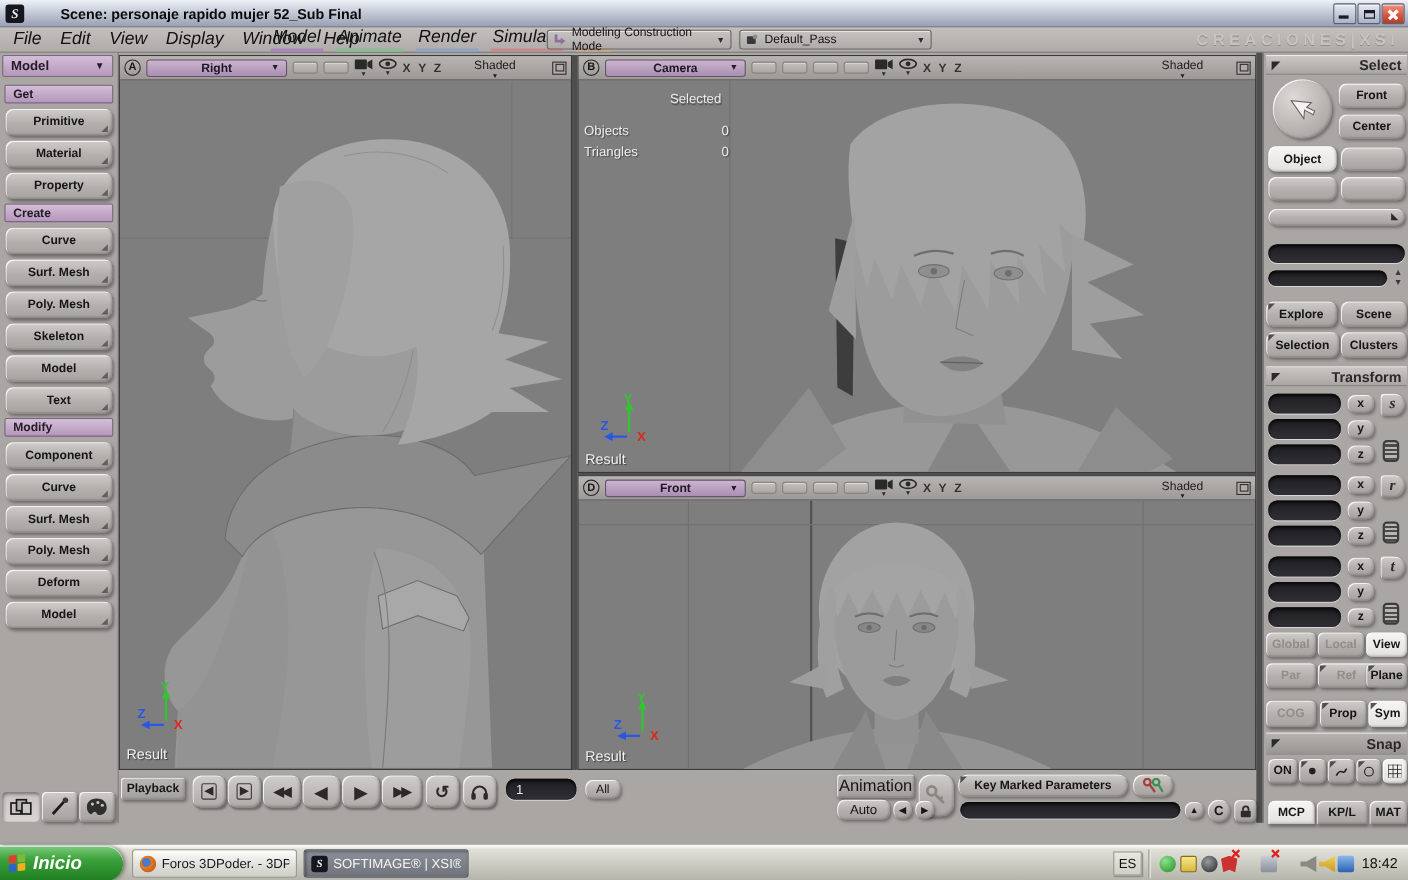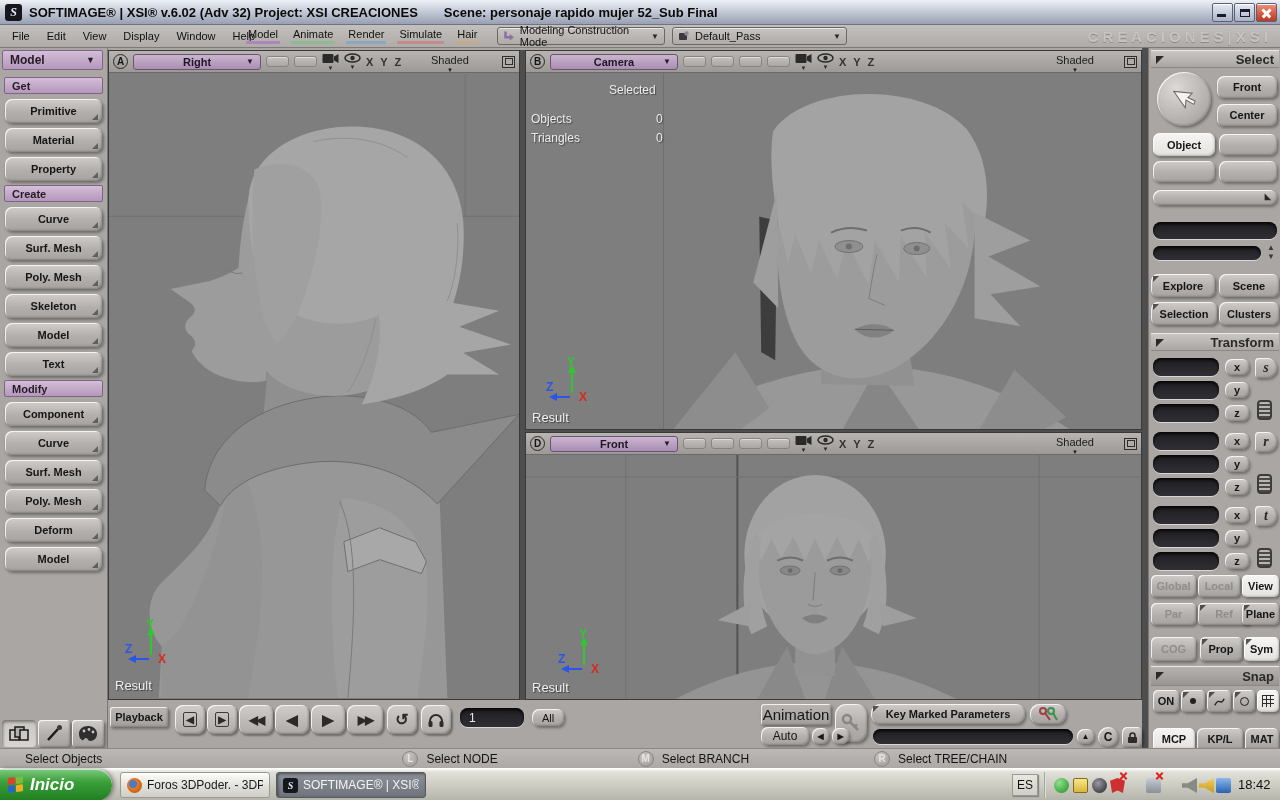--- a/index.html
+++ b/index.html
@@ -13,21 +13,21 @@
 .scene-text{font-size:13px;font-weight:bold;color:#0a0a0a;margin-left:26px;}
 .winbtn{position:absolute;top:3px;width:21px;height:19px;border:1px solid #5a6172;border-radius:2px;background:linear-gradient(180deg,#e6eaf4,#aab2c6);box-shadow:inset 0 1px 0 #fff;}
 .winbtn.close{background:linear-gradient(180deg,#f0937e,#d6563f 60%,#b93a26);}
 .glyph-min{position:absolute;left:4px;bottom:4px;width:9px;height:3px;background:#1a1a2a;}
 .glyph-restore{position:absolute;left:5px;top:5px;width:10px;height:8px;border:1px solid #1a1a2a;border-top:3px solid #1a1a2a;background:transparent;}
 .glyph-x1,.glyph-x2{position:absolute;left:4px;top:8px;width:11px;height:2.5px;background:#fff;}
 .glyph-x1{transform:rotate(45deg);} .glyph-x2{transform:rotate(-45deg);}
 
 .menubar{left:0;top:25px;width:1280px;height:23px;background:linear-gradient(180deg,#c2bfbc,#aeaba8);border-bottom:1px solid #7d7a77;}
 .mrow{position:absolute;top:0;height:100%;display:flex;align-items:center;}
-.mitem{font-size:11px;color:#111;padding:0 2px;}
+.mitem{font-size:16px;color:#111;padding:0 2px;font-style:italic;}
 .mod{display:flex;flex-direction:column;align-items:center;margin-right:11px;}
 .mod .ul{display:block;height:3px;width:100%;border-radius:1px;margin-top:1px;}
 .dd{position:absolute;top:2px;height:18px;background:linear-gradient(180deg,#c6c3c0,#aeaba8);border:1px solid #6a6764;border-radius:3px;display:flex;align-items:center;font-size:11px;color:#141414;padding:0 5px;gap:5px;box-shadow:inset 0 1px 0 #e8e5e2;}
 .dd .arr{margin-left:auto;font-size:8px;color:#2a2a2a;}
 .brand{position:absolute;right:8px;bottom:2px;font-size:15px;font-weight:bold;color:#c6c3c0;letter-spacing:4px;text-shadow:0 1px 0 #8d8a87;}
 
 .b{position:absolute;background:linear-gradient(180deg,#cfccc9,#b2afac 55%,#a6a3a0);border-radius:7px;box-shadow:inset 1px 1px 0 rgba(255,255,255,.8),inset -1px -1px 2px rgba(0,0,0,.2),1.5px 2px 3px rgba(0,0,0,.35);font-size:11px;font-weight:bold;color:#161616;display:flex;align-items:center;justify-content:center;cursor:default;}
 .b.dim{color:#908d8a;}
 .b.act{background:linear-gradient(180deg,#f6f5f3,#e4e2df);}
 .b.pressed{background:linear-gradient(180deg,#c8c5c2,#d8d5d2);box-shadow:inset 1px 2px 3px rgba(0,0,0,.4);}
@@ -83,21 +83,20 @@
 .snap-dot{width:6px;height:6px;border-radius:50%;background:#222;}
 .snap-ring{width:9px;height:9px;border:1.5px solid #222;border-radius:50%;}
 </style>
 </head>
 <body>
 
 <div class="screen">
 
   <div class="abs titlebar">
     <span class="app-icon">S</span>
-    <span class="title-text">SOFTIMAGE® | XSI® v.6.02 (Adv 32) Project: XSI CREACIONES</span>
     <span class="scene-text">Scene: personaje rapido mujer 52_Sub Final</span>
     <span class="winbtn" style="right:47px;">
         <i class="glyph-min"></i>
       </span>
     <span class="winbtn" style="right:25px;">
         <i class="glyph-restore"></i>
       </span>
     <span class="winbtn close" style="right:3px;">
         <i class="glyph-x1"></i>
         <i class="glyph-x2"></i>
@@ -562,29 +561,20 @@
       </div>
     <div class="b act" style="left:108px;top:642px;width:22px;height:22px;border-radius:5px;">
         <span class="snap-grid"></span>
       </div>
 
     <div class="b act" style="left:4px;top:680px;width:42px;height:21px;border-radius:6px 6px 0 0;">MCP</div>
     <div class="b" style="left:48px;top:680px;width:46px;height:21px;border-radius:6px 6px 0 0;">KP/L</div>
     <div class="b" style="left:96px;top:680px;width:34px;height:21px;border-radius:6px 6px 0 0;">MAT</div>
   </div>
 
-  <div class="abs statusbar">
-    <span style="margin-left:25px;">Select Objects</span>
-    <span class="mbadge" style="margin-left:300px;">L</span>
-    <span>Select NODE</span>
-    <span class="mbadge" style="margin-left:140px;">M</span>
-    <span>Select BRANCH</span>
-    <span class="mbadge" style="margin-left:125px;">R</span>
-    <span>Select TREE/CHAIN</span>
-  </div>
 
   <div class="abs taskbar">
     <div class="startbtn">
       <span class="flag">
           <i style="background:#e33e2b;"></i>
           <i style="background:#7eb93c;"></i>
           <i style="background:#2a66c8;"></i>
           <i style="background:#f0b01e;"></i>
         </span>
       <span>Inicio</span>

